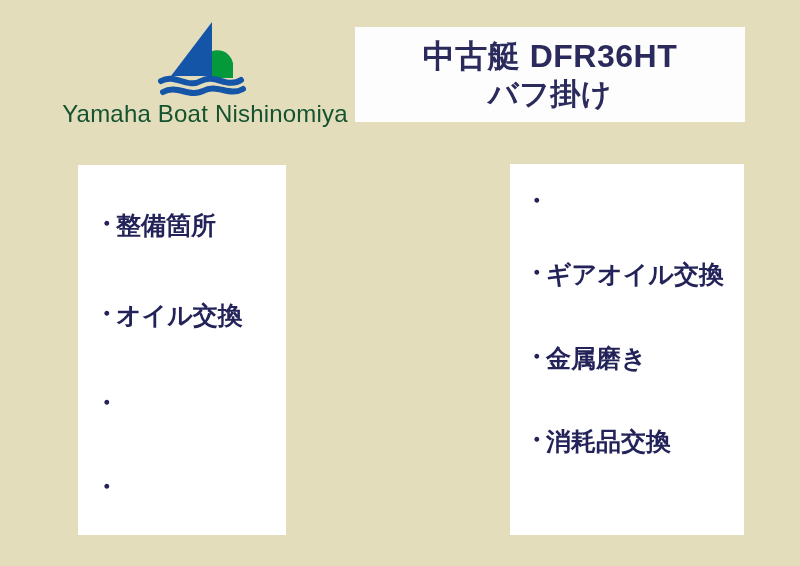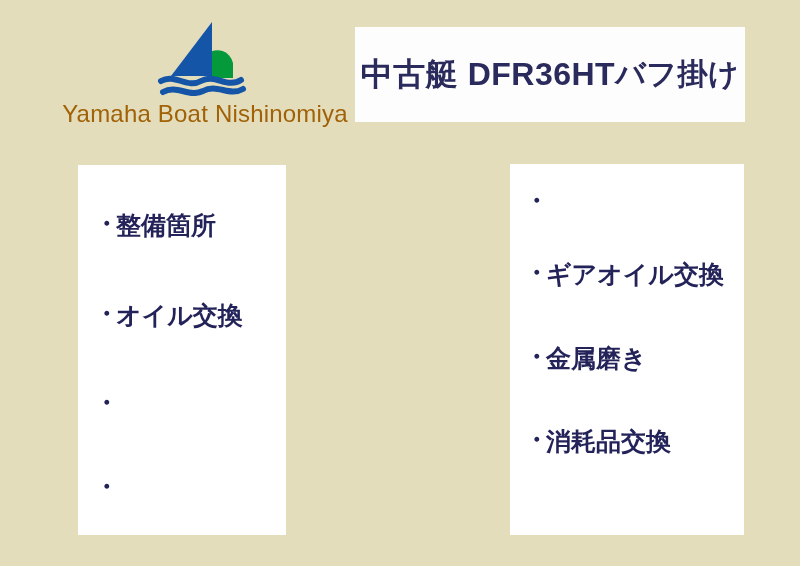--- a/index.html
+++ b/index.html
@@ -39,35 +39,35 @@
   }
   .brand-name {
     position: absolute;
     left: 0;
     top: 90px;
     width: 290px;
     text-align: center;
     font-size: 24px;
     font-weight: 400;
     letter-spacing: 0.2px;
-    color: #a16207;
+    color: #14532d;
     font-family: "Liberation Sans", "DejaVu Sans", sans-serif;
     white-space: nowrap;
   }
 
   
   .title-banner {
     position: absolute;
     left: 355px;
     top: 27px;
     width: 390px;
     height: 95px;
     background: #fdfdfd;
     display: flex;
-    flex-direction: row;
+    flex-direction: column;
     align-items: center;
     justify-content: center;
     box-sizing: border-box;
   }
   .title-line {
     color: #2a2a5c;
     font-weight: 700;
     font-size: 31px;
     line-height: 1.22;
     letter-spacing: 0.5px;

